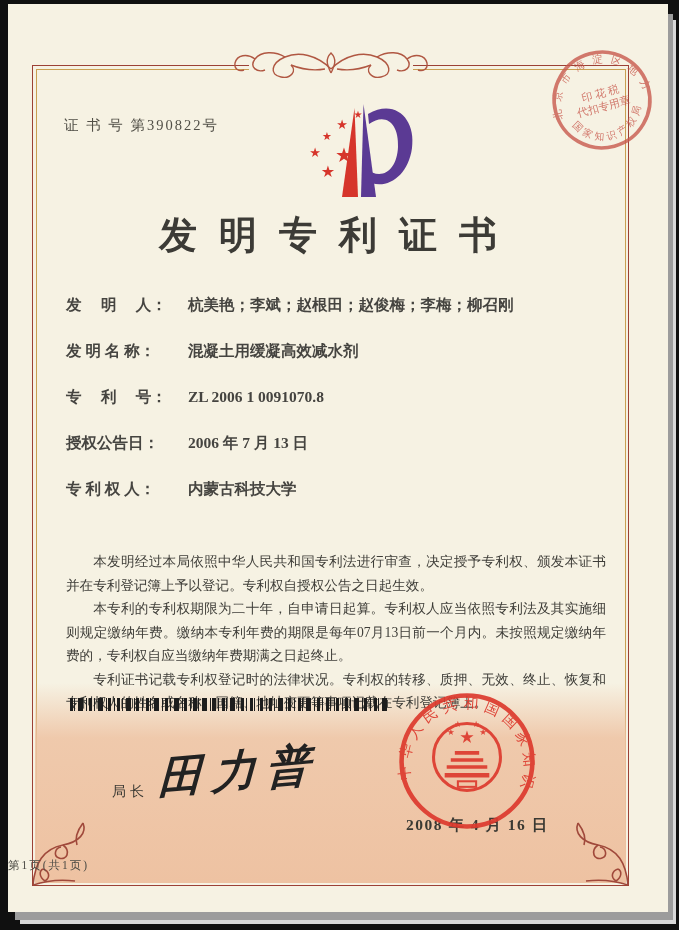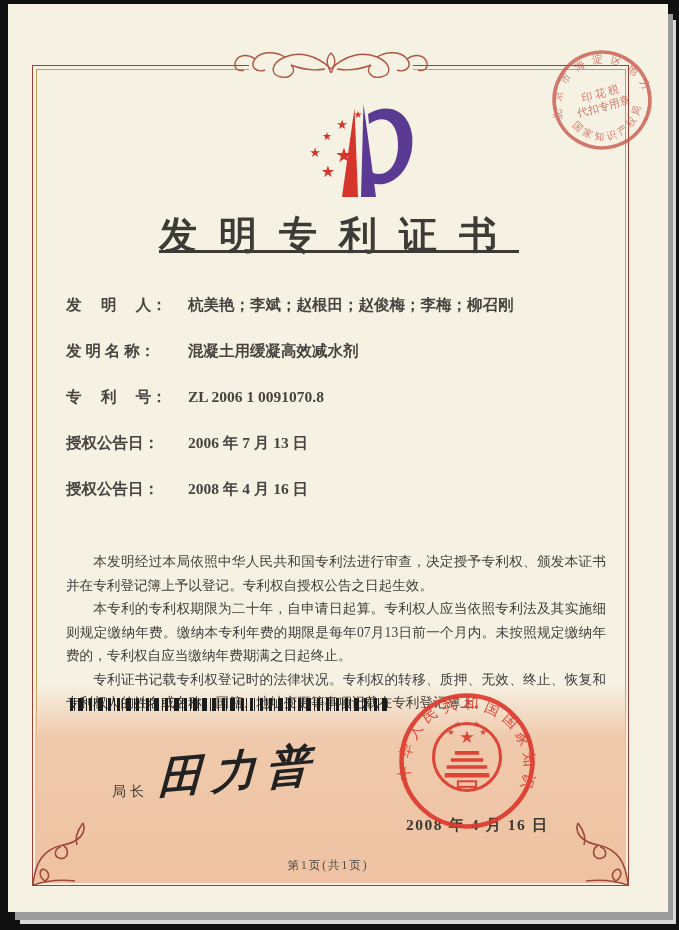--- a/index.html
+++ b/index.html
@@ -19,41 +19,41 @@
   .corner-fl{position:absolute;bottom:-4px;z-index:2;}
   .corner-left{left:-4px;}
   .corner-right{right:-4px;transform:scaleX(-1);}
   .cert-no{position:absolute;left:56px;top:112px;font-size:14.5px;letter-spacing:2px;
     color:#514f47;z-index:3;}
   .tax-stamp{position:absolute;left:542px;top:44px;width:104px;height:104px;
     transform:rotate(-15deg);z-index:3;opacity:.9;}
   .logo{position:absolute;left:284px;top:94px;z-index:3;}
   .title{position:absolute;left:0;width:640px;top:206px;text-align:center;font-size:38px;
     font-weight:700;letter-spacing:22px;padding-left:22px;box-sizing:border-box;
-    color:#3c3b36;z-index:3;text-decoration:underline;}
+    color:#3c3b36;z-index:3;}
   .fields{position:absolute;left:58px;top:290px;width:545px;z-index:3;}
   .field-row{margin-bottom:25px;font-size:15.5px;font-weight:600;color:#454440;
     line-height:21px;white-space:nowrap;}
   .field-row .lbl{display:inline-block;min-width:112px;}
   .field-row .val{margin-left:6px;}
   .body-text{position:absolute;left:58px;top:546px;width:540px;z-index:3;
     font-size:13.6px;line-height:23.5px;color:#3e3d38;font-weight:500;}
   .body-text p{margin:0;text-indent:2em;text-align:justify;}
   .barcode{position:absolute;left:62px;top:694px;width:318px;height:13px;z-index:3;
     background-image:
       repeating-linear-gradient(90deg,#1d1d1d 0 1.5px,transparent 1.5px 4px),
       repeating-linear-gradient(90deg,#1d1d1d 0 3px,transparent 3px 9.5px);}
   .director{position:absolute;left:104px;top:779px;font-size:14px;letter-spacing:4px;
     color:#3b3a34;z-index:3;}
   .signature{position:absolute;left:150px;top:738px;z-index:3;font-size:44px;font-weight:700;
     color:#222;letter-spacing:10px;transform:rotate(-5deg) skewX(-7deg);font-style:italic;}
   .seal{position:absolute;left:388px;top:686px;width:142px;height:142px;z-index:4;opacity:.92;}
   .seal-date{position:absolute;left:398px;top:811px;font-size:15.5px;font-weight:600;
     letter-spacing:1.5px;color:#3a3933;z-index:3;}
-  .footer-page{position:absolute;left:0;width:640px;top:854px;text-align:center;
+  .footer-page{position:absolute;left:0;width:640px;top:854px;text-align:left;
     font-size:11.5px;letter-spacing:2px;color:#4c4b45;z-index:3;}
   svg text{font-family:"Liberation Serif","DejaVu Serif",serif;}
 </style>
 </head>
 <body>
 
 <div class="screen">
   <div class="paper">
 
     <div class="frame">
@@ -93,20 +93,21 @@
         <g stroke="#a0493b" fill="none" stroke-width="1.6">
           <path d="M4,66 C6,44 14,30 34,26 C50,23 58,14 54,4"></path>
           <path d="M34,26 C42,32 38,42 30,39 C24,37 26,29 32,28"></path>
           <path d="M14,50 C20,52 22,58 16,62 C10,58 10,52 14,50"></path>
           <path d="M4,66 C16,62 30,60 46,62"></path>
           <path d="M54,4 C48,12 46,20 48,26"></path>
         </g>
       </svg>
     </div>
 
+    <div class="cert-no">证 书 号 第390822号</div>
 
     <svg class="tax-stamp" viewBox="0 0 100 100">
       <g fill="#c8584c" stroke="#c8584c" opacity="0.88">
         <circle cx="50" cy="50" r="46" fill="none" stroke-width="3.5"></circle>
         <defs>
           <path id="taxTop" d="M 9,62 A 41.5,41.5 0 1 1 91,62"></path>
           <path id="taxBot" d="M 16,66 A 37,37 0 0 0 84,66"></path>
         </defs>
         <text font-size="10" stroke="none">
           <textPath href="#taxTop" startOffset="4" textLength="180">北京市海淀区地方税务局</textPath>
@@ -148,22 +149,22 @@
       </div>
       <div class="field-row">
         <span class="lbl">专　 利　 号：</span>
         <span class="val">ZL 2006 1 0091070.8</span>
       </div>
       <div class="field-row">
         <span class="lbl">授权公告日：</span>
         <span class="val">2006 年 7 月 13 日</span>
       </div>
       <div class="field-row">
-        <span class="lbl">授权公告日：</span>
-        <span class="val">2008 年 4 月 16 日</span>
+        <span class="lbl">专 利 权 人：</span>
+        <span class="val">内蒙古科技大学</span>
       </div>
     </div>
 
     <div class="body-text">
       <p>本发明经过本局依照中华人民共和国专利法进行审查，决定授予专利权、颁发本证书并在专利登记簿上予以登记。专利权自授权公告之日起生效。</p>
       <p>本专利的专利权期限为二十年，自申请日起算。专利权人应当依照专利法及其实施细则规定缴纳年费。缴纳本专利年费的期限是每年07月13日前一个月内。未按照规定缴纳年费的，专利权自应当缴纳年费期满之日起终止。</p>
       <p>专利证书记载专利权登记时的法律状况。专利权的转移、质押、无效、终止、恢复和专利权人的姓名或名称、国籍、地址变更等事项记载在专利登记簿上。</p>
     </div>
 
     <div class="barcode"></div>

